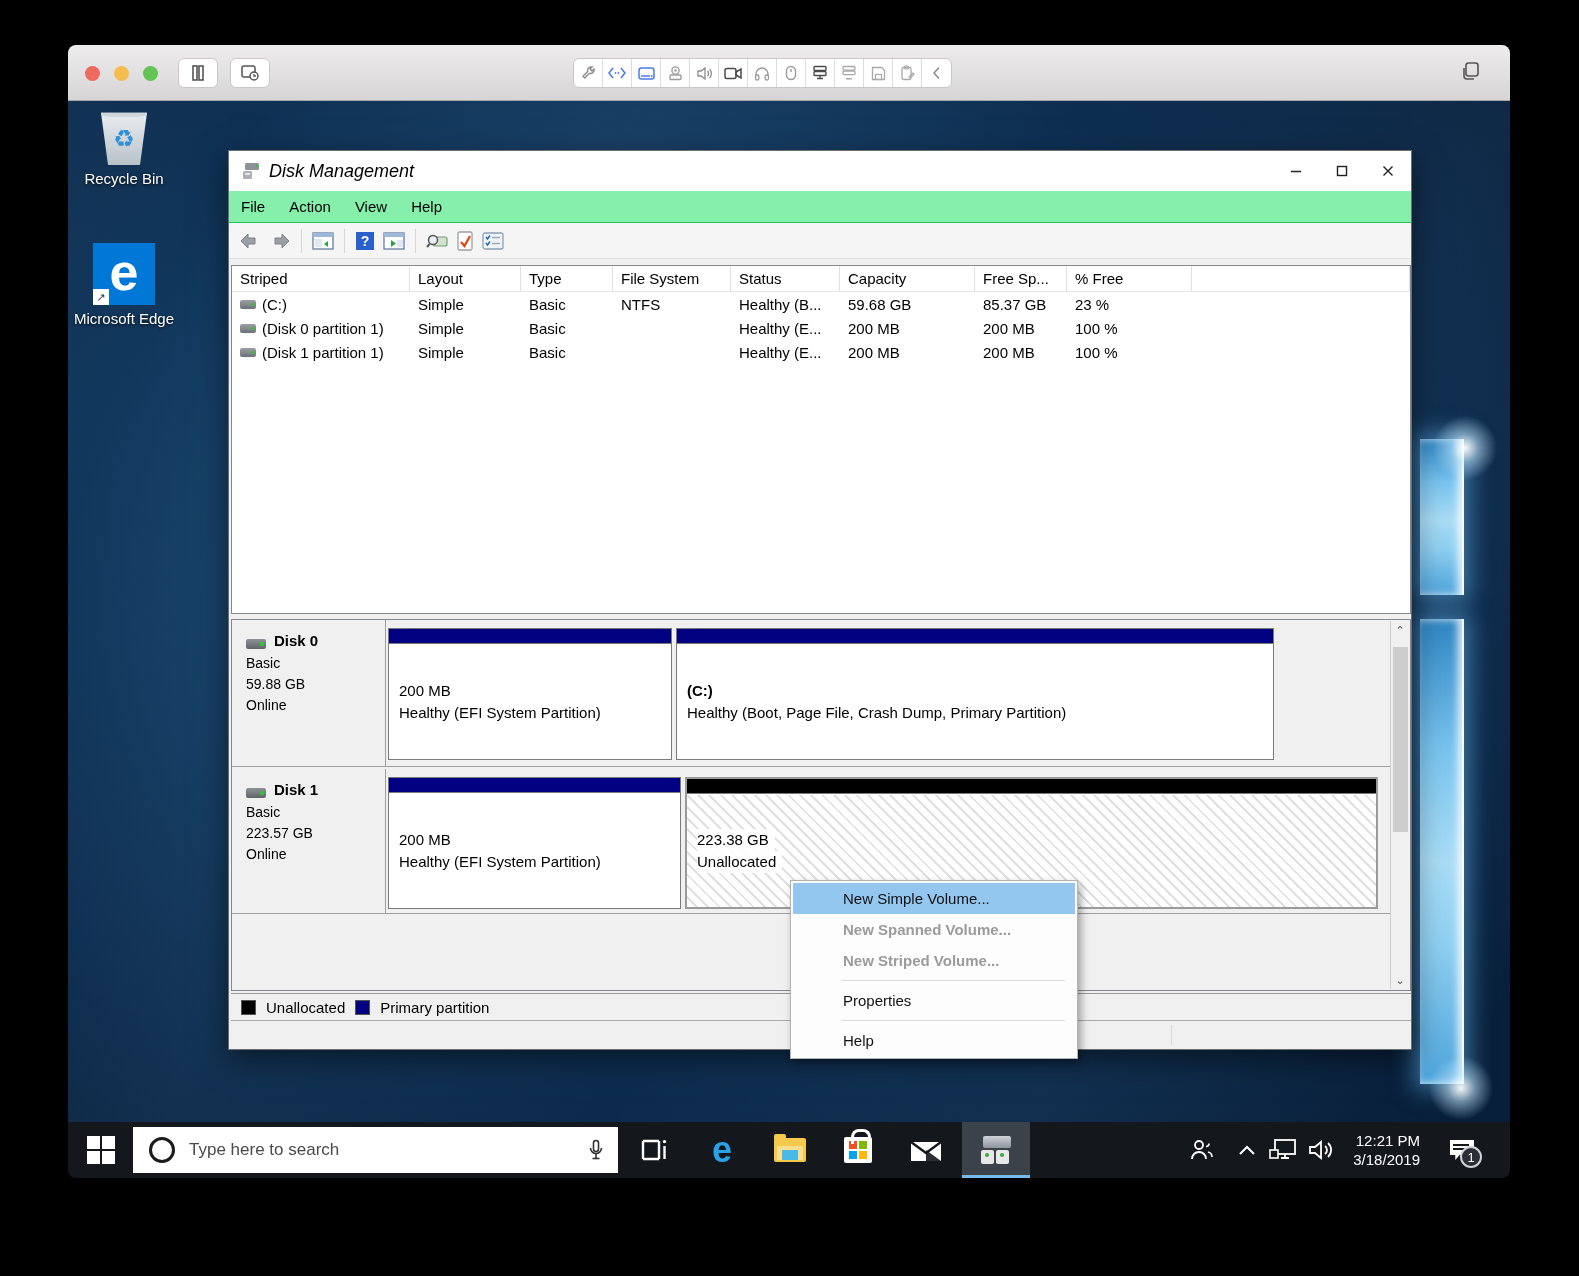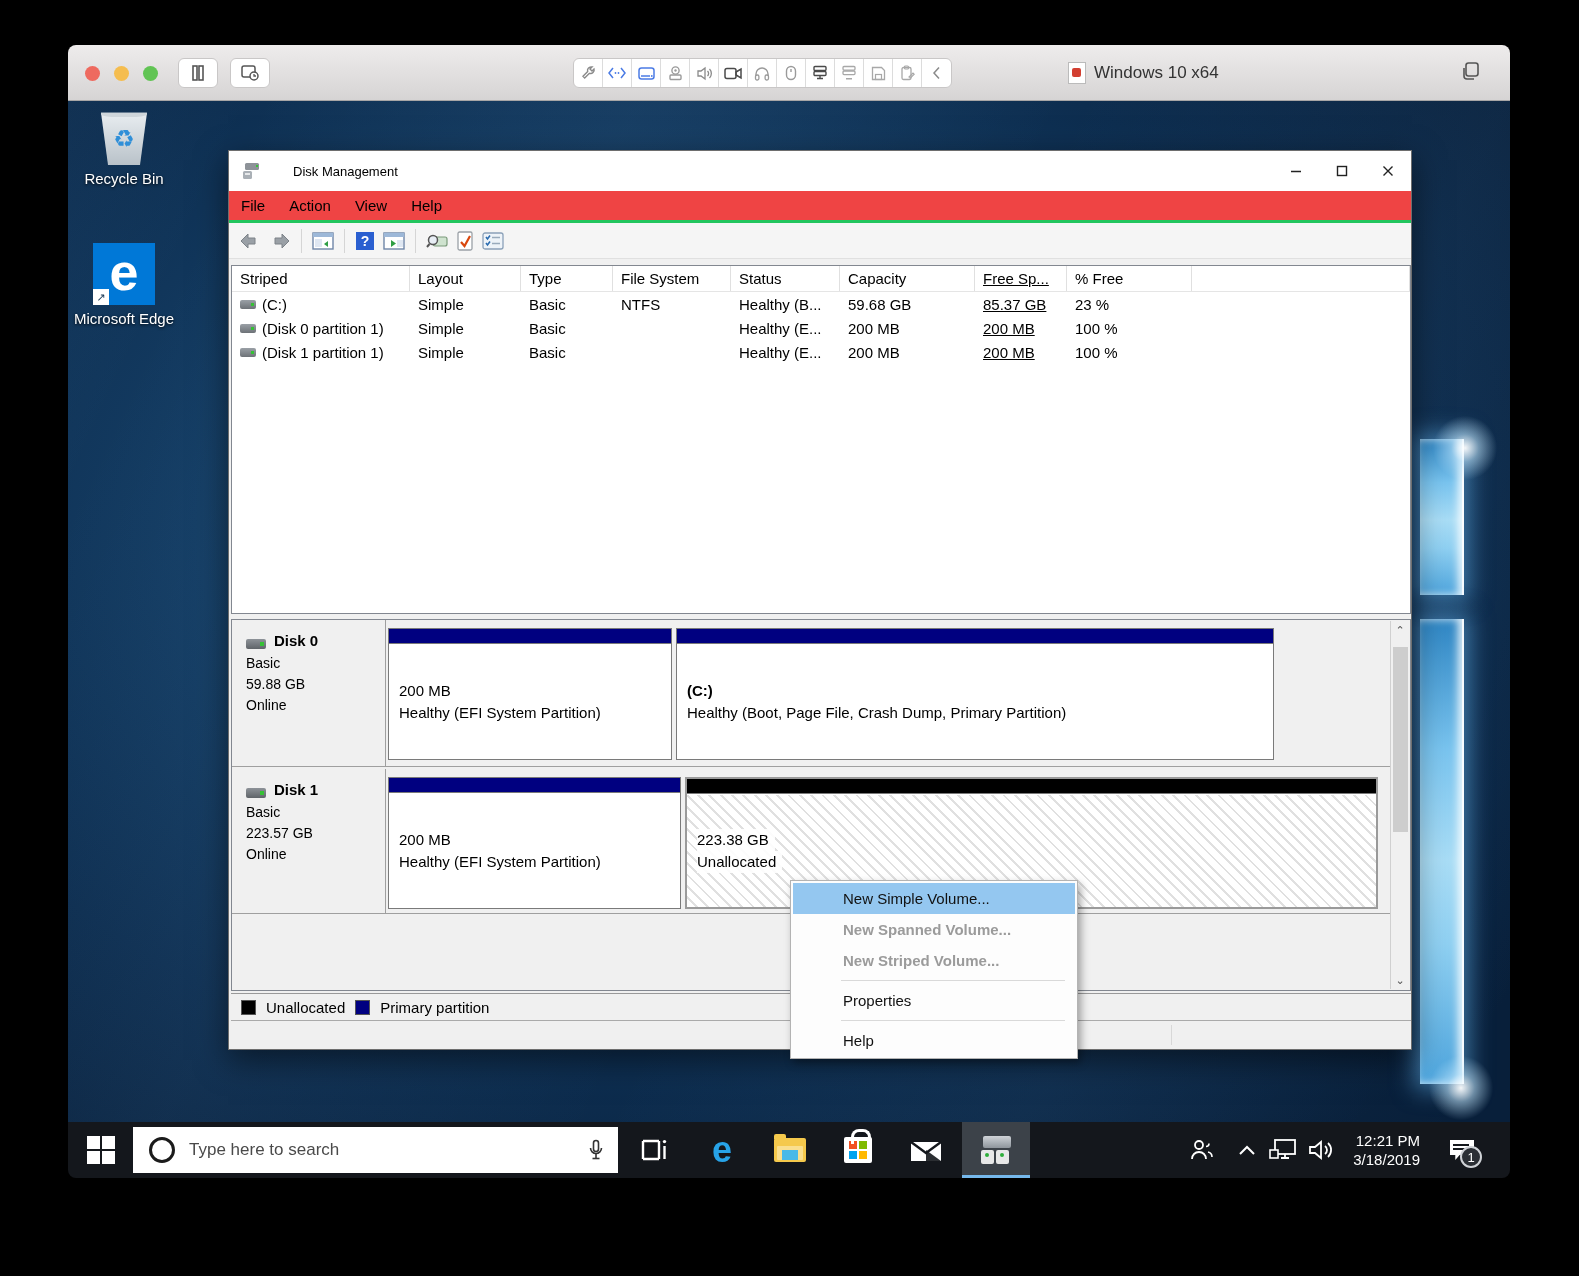--- a/index.html
+++ b/index.html
@@ -72,35 +72,35 @@
   .edge-tile .e { color:#fff; font-size:52px; font-weight:bold; line-height:1; margin-top:-4px;}
   .shortcut { position:absolute; left:0; bottom:0; width:16px; height:16px; background:#fff; display:flex; align-items:center; justify-content:center; font-size:11px; color:#1b3a57; }
 
   
   .dm {
     position:absolute; left:160px; top:49px; width:1184px; height:900px;
     background:#f0f0f0; border:1px solid #6e6e6e; box-shadow:0 10px 30px rgba(0,0,0,.5);
     z-index:10; font-size:15px; color:#000;
   }
   .dm-titlebar{ position:absolute; left:0; top:0; width:100%; height:40px; background:#fff; display:flex; align-items:center; }
-  .dm-title{ margin-left:64px; font-size:13px; }
+  .dm-title{ margin-left:40px; font-size:18px;font-style:italic; }
   .dm-app-ico{ position:absolute; left:13px; top:11px; width:20px; height:18px; }
   .dm-caption-btns{ position:absolute; right:0; top:0; height:40px; display:flex; }
   .cap-btn{ width:46px; height:100%; display:flex; align-items:center; justify-content:center; color:#222; font-size:15px; }
-  .dm-menubar{ position:absolute; left:0; top:40px; width:100%; height:32px; background:#ef4444; display:flex; align-items:flex-end; border-bottom:3px solid #22c55e;}
+  .dm-menubar{ position:absolute; left:0; top:40px; width:100%; height:32px; background:#86efac; display:flex; align-items:flex-end; border-bottom:1px solid #22c55e;}
   .dm-menu{ padding:0 12px; height:100%; display:flex; align-items:center; }
   .dm-toolbar{ position:absolute; left:0; top:72px; width:100%; height:36px; display:flex; align-items:center; gap:8px; padding-left:10px; border-bottom:1px solid #e0e0e0; background:#f5f5f5; }
   .tb-sep{ width:1px; height:24px; background:#d5d5d5; margin:0 2px; }
 
   .dm-table{ position:absolute; left:2px; top:114px; width:1180px; height:349px; background:#fff; border:1px solid #828790; overflow:hidden; }
   .dm-thead{ display:flex; height:26px; background:#fff; border-bottom:1px solid #e5e5e5; }
   .dm-th{ border-right:1px solid #e0e0e0; padding:4px 0 0 8px; font-size:15px; white-space:nowrap; overflow:hidden; }
   .dm-tr{ display:flex; height:24px; align-items:center; }
   .dm-td{ padding-left:8px; font-size:15px; white-space:nowrap; overflow:hidden; display:flex; align-items:center; gap:6px; }
-  .c0{width:178px;} .c1{width:111px;} .c2{width:92px;} .c3{width:118px;} .c4{width:109px;} .c5{width:135px;} .c6{width:92px;text-decoration:underline;} .c7{width:125px;} .c8{flex:1;}
+  .c0{width:178px;} .c1{width:111px;} .c2{width:92px;} .c3{width:118px;} .c4{width:109px;} .c5{width:135px;} .c6{width:92px;} .c7{width:125px;} .c8{flex:1;}
   .vol-ico{ width:16px; height:9px; background:linear-gradient(#9aa0a6,#6d7277); border-radius:2px; position:relative; flex:0 0 auto;}
   .vol-ico::after{ content:""; position:absolute; right:2px; top:3px; width:3px; height:3px; background:#35c135; }
 
   
   .dm-graph{ position:absolute; left:2px; top:468px; width:1180px; height:372px; background:#f0f0f0; border:1px solid #828790; }
   .disk-row{ position:absolute; left:0; width:1158px; border-bottom:1px solid #9f9f9f; background:#f0f0f0; }
   .row0{ top:0; height:147px; } .row1{ top:149px; height:145px; } .row2{ top:296px; height:74px; border-bottom:none; }
   .disk-label{ position:absolute; left:0; top:0; bottom:0; width:154px; border-right:1px solid #9f9f9f; padding:12px 0 0 14px; }
   .disk-name{ font-weight:bold; font-size:15px; display:flex; align-items:flex-end; gap:8px; }
   .disk-sub{ font-size:14px; line-height:21px; margin-top:4px; }
@@ -290,24 +290,20 @@
               <path d="M9 12l4-4 1.2 1.2-4 4z" fill="none" stroke="#a8a8a8" stroke-width="1.1"></path>
             </svg>
           </div>
         <div class="vm-tool">
             <svg width="9" height="14" viewBox="0 0 9 14">
               <path d="M7 1.5 2 7l5 5.5" fill="none" stroke="#8a8a8a" stroke-width="1.5"></path>
             </svg>
           </div>
       </div>
 
-      <div class="vm-title">
-        <span class="doc-ico"></span>
-        <span>Windows 10 x64</span>
-      </div>
 
       <div class="vm-copy">
         <svg width="22" height="22" viewBox="0 0 22 22">
             <rect x="6" y="3" width="12" height="13" rx="2.5" fill="none" stroke="#555" stroke-width="1.6"></rect>
             <path d="M4 8v8a3 3 0 0 0 3 3h7" fill="none" stroke="#555" stroke-width="1.6"></path>
           </svg>
       </div>
     </div>
 
     <div class="desktop">

